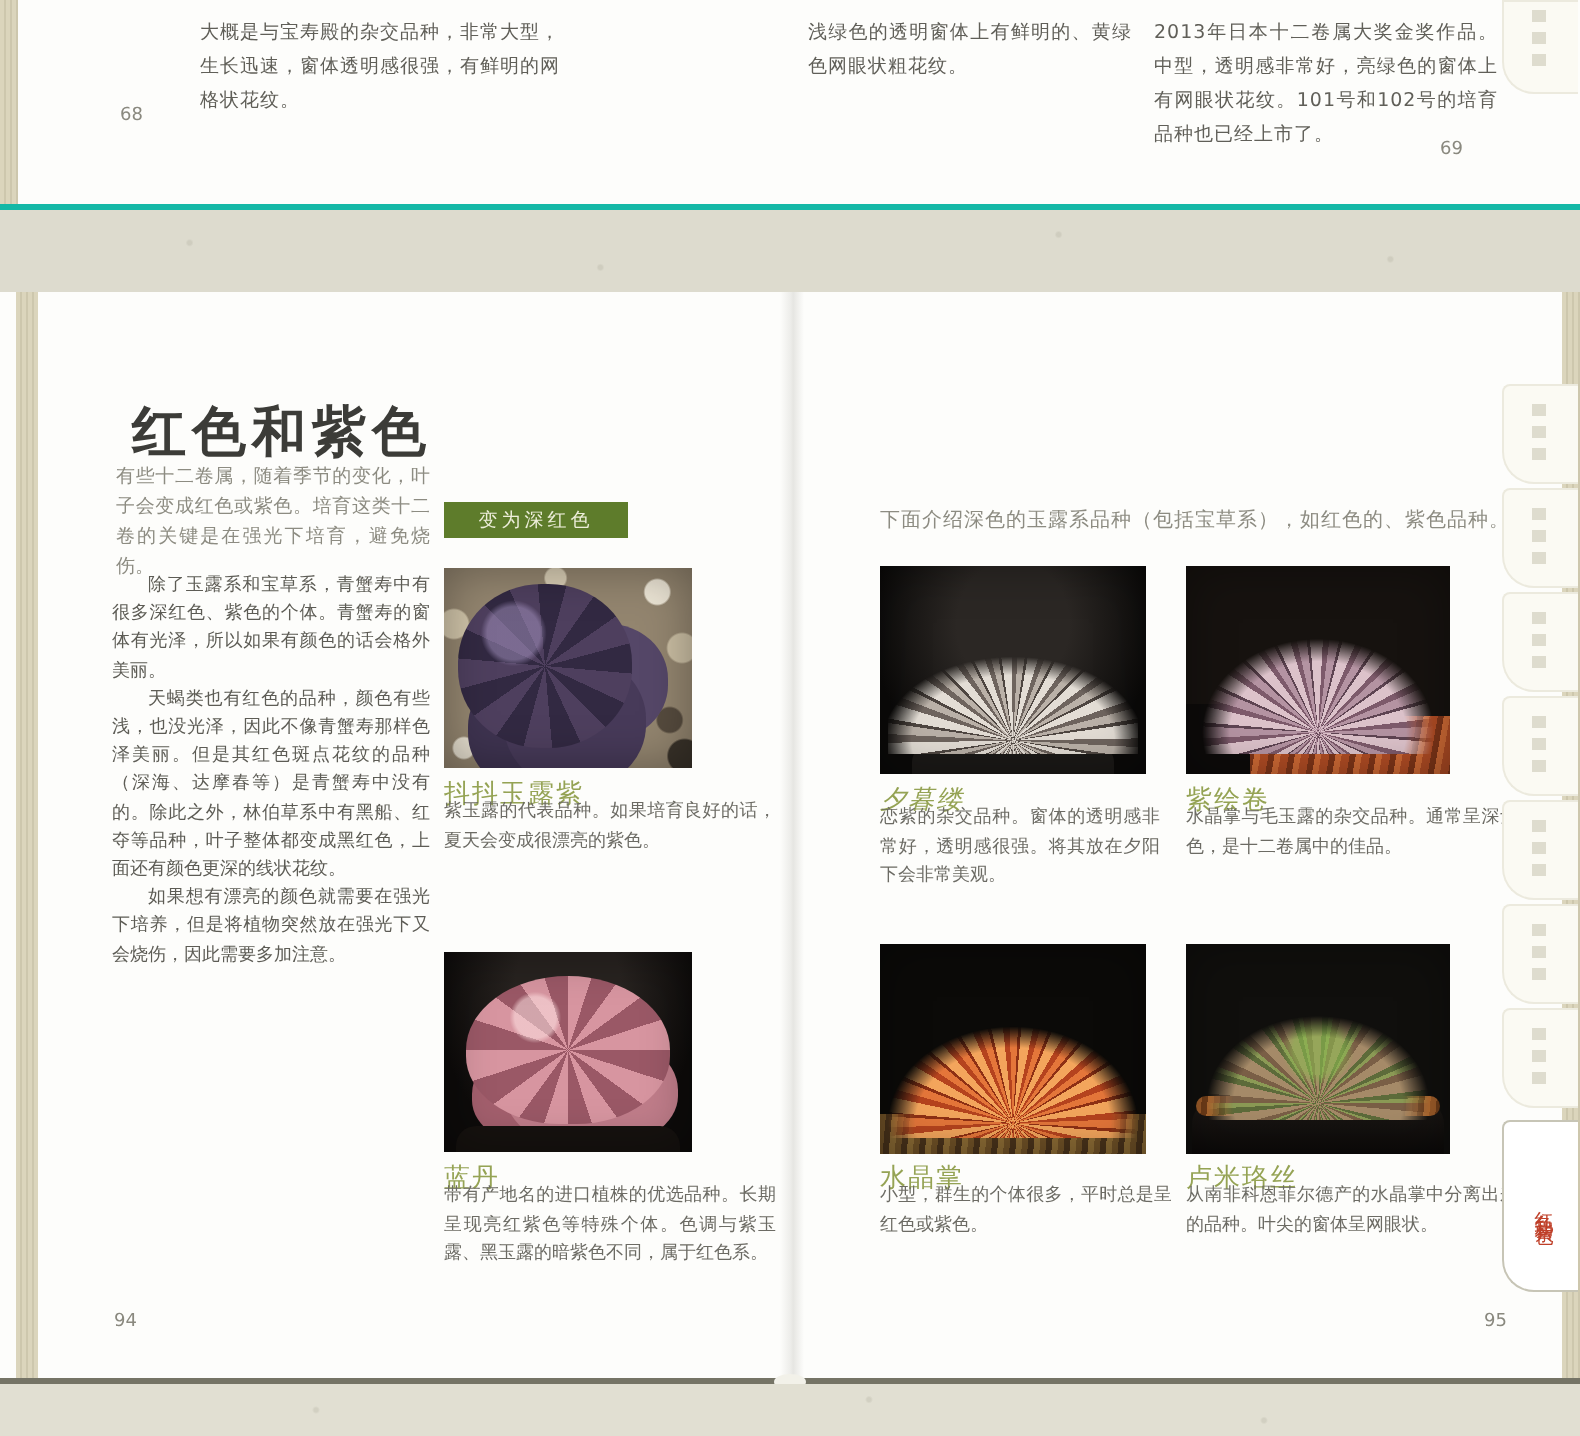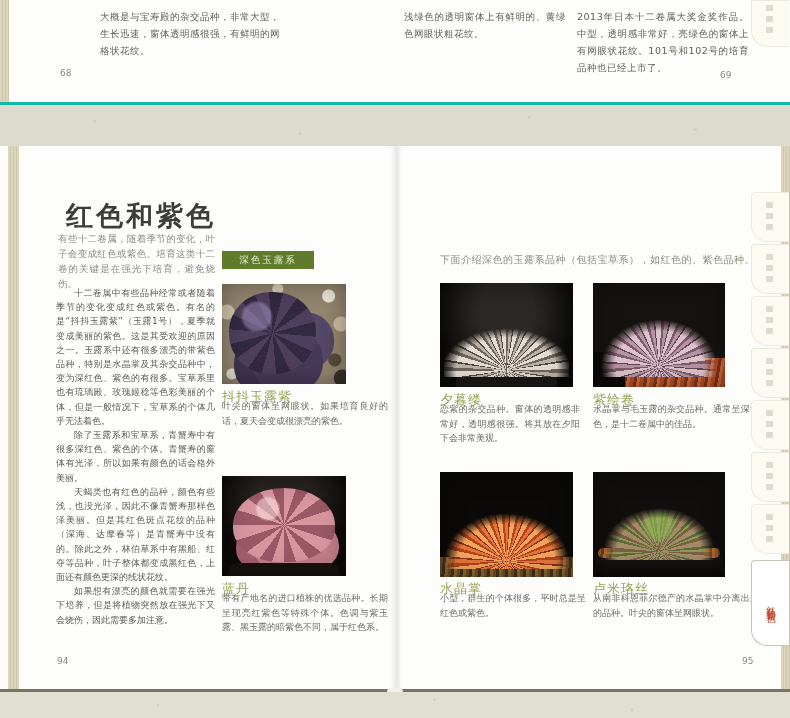--- a/index.html
+++ b/index.html
@@ -26,21 +26,21 @@
   .gutter{position:absolute;left:390px;top:146px;width:12px;height:543px;
     background:linear-gradient(90deg,rgba(0,0,0,0) 0%,rgba(90,88,75,.10) 45%,rgba(90,88,75,.14) 55%,rgba(0,0,0,0) 100%);}
   .gutter-notch{position:absolute;left:387px;top:687px;width:16px;height:8px;background:#f2f1e9;border-radius:50%;}
   
   .tcol{position:absolute;font-size:9.5px;line-height:17px;color:#605f58;text-align:justify;letter-spacing:.5px;}
   .tc1{left:100px;top:8px;width:180px;}
   .tc2{left:292px;top:8px;width:180px;}
   .tc3{left:404px;top:8px;width:162px;}
   .tc4{left:577px;top:8px;width:172px;}
   .pagenum{position:absolute;font-size:9px;color:#8a897f;}
-  .pn-68{left:60px;top:68px;}
+  .pn-68{left:60px;top:53px;}
   .pn-69{left:720px;top:70px;}
   .pn-94{left:57px;top:656px;}
   .pn-95{left:742px;top:656px;}
   
   .page-title{position:absolute;left:66px;top:180px;font-size:27px;font-weight:bold;color:#3c3c38;letter-spacing:3px;}
   .intro{position:absolute;left:58px;top:231px;width:157px;font-size:9.5px;line-height:15px;color:#8d8c82;text-align:justify;}
   .bodycopy{position:absolute;left:56px;top:286px;width:159px;font-size:9px;line-height:14.2px;color:#5d5c55;text-align:justify;}
   .bodycopy p{margin:0;text-indent:2em;}
   
   .section-label{position:absolute;left:222px;top:251px;width:92px;height:18px;background:#5e7c2b;color:#edeeda;
@@ -107,21 +107,21 @@
   .photo-p6 .gravel{bottom:18%;left:4%;width:92%;height:10%;
     background:repeating-linear-gradient(95deg, #9a5a28 0 3px, #6e3c18 3px 6px, #b06a30 6px 9px);border-radius:6px;}
   .photo-p6 .rosette{left:6%;top:4%;width:88%;height:80%;
     background:
       radial-gradient(circle at 50% 58%, rgba(140,185,80,.6) 0 16%, transparent 24%),
       repeating-conic-gradient(from -85deg at 50% 90%, #a58a68 0 8deg, #5d6b3a 8deg 12deg, #8b9a55 12deg 15deg, #7a5f46 15deg 20deg);
     -webkit-mask:radial-gradient(ellipse 48% 52% at 50% 90%, #000 0 76%, transparent 100%);
     mask:radial-gradient(ellipse 48% 52% at 50% 90%, #000 0 76%, transparent 100%);}
   
   .cn1{left:222px;top:388px;} .cd1{left:222px;top:399px;width:166px;}
-  .cn2{left:440px;top:391px;} .cd2{left:440px;top:402px;width:140px;}
+  .cn2{left:440px;top:391px;font-style:italic;} .cd2{left:440px;top:402px;width:140px;}
   .cn3{left:593px;top:391px;} .cd3{left:593px;top:402px;width:166px;}
   .cn4{left:222px;top:580px;} .cd4{left:222px;top:591px;width:166px;}
   .cn5{left:440px;top:580px;} .cd5{left:440px;top:591px;width:146px;}
   .cn6{left:593px;top:580px;} .cd6{left:593px;top:591px;width:166px;}
   
   .side-tab{position:absolute;left:751px;width:37px;background:#fbfaf3;border:1px solid #eceade;border-right:none;
     border-radius:4px 0 0 16px;}
   .side-tab::before{content:"";position:absolute;left:14px;top:18%;width:7px;height:62%;
     background:repeating-linear-gradient(#dedcce 0 6px, transparent 6px 11px);}
   .tab-top{top:0;height:45px;border-radius:0 0 0 16px;}
@@ -151,34 +151,33 @@
   <div class="band mid"></div>
 
   <div class="spread main-spread"></div>
   <div class="edge-strip strip-main-left"></div>
   <div class="edge-strip strip-main-right"></div>
   <div class="gutter"></div>
 
   <h1 class="page-title">红色和紫色</h1>
   <div class="intro">有些十二卷属，随着季节的变化，叶子会变成红色或紫色。培育这类十二卷的关键是在强光下培育，避免烧伤。</div>
   <div class="bodycopy">
-    <p>十二卷属中有些品种经常或者随着季节的变化变成红色或紫色。有名的是“抖抖玉露紫”（玉露1号），夏季就变成美丽的紫色。这是其受欢迎的原因之一。玉露系中还有很多漂亮的带紫色品种，特别是水晶掌及其杂交品种中，变为深红色、紫色的有很多。宝草系里也有琉璃殿、玫瑰姬稔等色彩美丽的个体，但是一般情况下，宝草系的个体几乎无法着色。</p>
     <p>除了玉露系和宝草系，青蟹寿中有很多深红色、紫色的个体。青蟹寿的窗体有光泽，所以如果有颜色的话会格外美丽。</p>
     <p>天蝎类也有红色的品种，颜色有些浅，也没光泽，因此不像青蟹寿那样色泽美丽。但是其红色斑点花纹的品种（深海、达摩春等）是青蟹寿中没有的。除此之外，林伯草系中有黑船、红夺等品种，叶子整体都变成黑红色，上面还有颜色更深的线状花纹。</p>
     <p>如果想有漂亮的颜色就需要在强光下培养，但是将植物突然放在强光下又会烧伤，因此需要多加注意。</p>
   </div>
 
-  <div class="section-label">深色玉露系</div>
+  <div class="section-label">变为深红色</div>
   <div class="section-note">下面介绍深色的玉露系品种（包括宝草系），如红色的、紫色品种。</div>
 
   <div class="photo photo-p1">
       <i class="rosette"></i>
     </div>
   <div class="cap-name cn1">抖抖玉露紫</div>
-  <div class="cap-desc cd1">叶尖的窗体呈网眼状。如果培育良好的话，夏天会变成很漂亮的紫色。</div>
+  <div class="cap-desc cd1">紫玉露的代表品种。如果培育良好的话，夏天会变成很漂亮的紫色。</div>
 
   <div class="photo photo-p2">
       <i class="pot"></i>
       <i class="rosette"></i>
     </div>
   <div class="cap-name cn2">夕暮缕</div>
   <div class="cap-desc cd2">恋紫的杂交品种。窗体的透明感非常好，透明感很强。将其放在夕阳下会非常美观。</div>
 
   <div class="photo photo-p3">
       <i class="gravel"></i>

